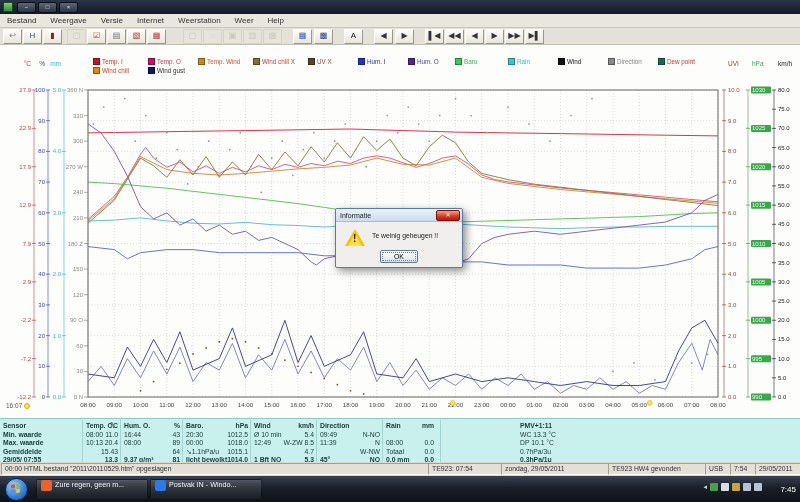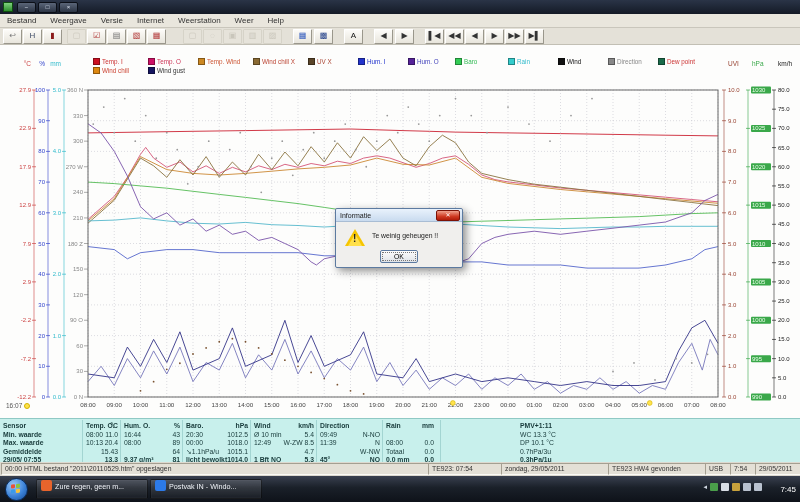--- a/index.html
+++ b/index.html
@@ -60,22 +60,22 @@
   .statusbar{position:absolute;left:0;top:462px;width:800px;height:14px;background:#ddd9cf;font-size:6.8px;color:#333;}
   .seg{position:absolute;top:1px;height:10px;border:1px solid;border-color:#a49f91 #fbfaf6 #fbfaf6 #a49f91;
        padding:0 3px;line-height:10px;white-space:nowrap;overflow:hidden;background:#e4e0d6;}
   
   .taskbar{position:absolute;left:0;top:476px;width:800px;height:26px;
            background:linear-gradient(#39404f,#1a2029 45%,#0e1219);display:flex;align-items:center;}
   .orb{position:absolute;left:5px;top:2px;width:21px;height:21px;border-radius:50%;
        background:radial-gradient(circle at 35% 30%,#9ecbf7,#3b82d8 55%,#174a92);border:1px solid #0a2c5c;}
   .flag{position:absolute;left:5px;top:5px;width:10px;height:9px;display:grid;grid-template-columns:4px 4px;gap:1px;transform:skewY(-6deg);}
   .flag span{width:4px;height:3.5px;border-radius:1px;}
-  .task{position:absolute;top:3px;width:112px;height:20px;border-radius:2px;display:flex;align-items:flex-end;gap:3px;
-        padding:7px 4px;box-sizing:border-box;background:linear-gradient(rgba(255,255,255,.16),rgba(255,255,255,.04));
+  .task{position:absolute;top:3px;width:112px;height:20px;border-radius:2px;display:flex;align-items:flex-start;gap:3px;
+        padding:0 4px;box-sizing:border-box;background:linear-gradient(rgba(255,255,255,.16),rgba(255,255,255,.04));
         border:1px solid rgba(0,0,0,.55);box-shadow:inset 0 0 1px rgba(255,255,255,.25);}
   .task.active{background:linear-gradient(rgba(255,255,255,.38),rgba(255,255,255,.12));}
   .task .ticon{width:11px;height:11px;border-radius:2px;flex:0 0 auto;}
   .task .tlabel{color:#f0f3f8;font-size:7.2px;white-space:nowrap;overflow:hidden;}
   .tray{position:absolute;right:38px;top:7px;display:flex;gap:3px;align-items:center;}
   .tray .ticon{width:8px;height:8px;border-radius:1px;}
   .tray .arrow{color:#cfd6e0;font-size:7px;}
   .clock{position:absolute;right:4px;top:0;height:26px;display:flex;align-items:center;color:#fff;font-size:8px;}
 </style>
 </head>

